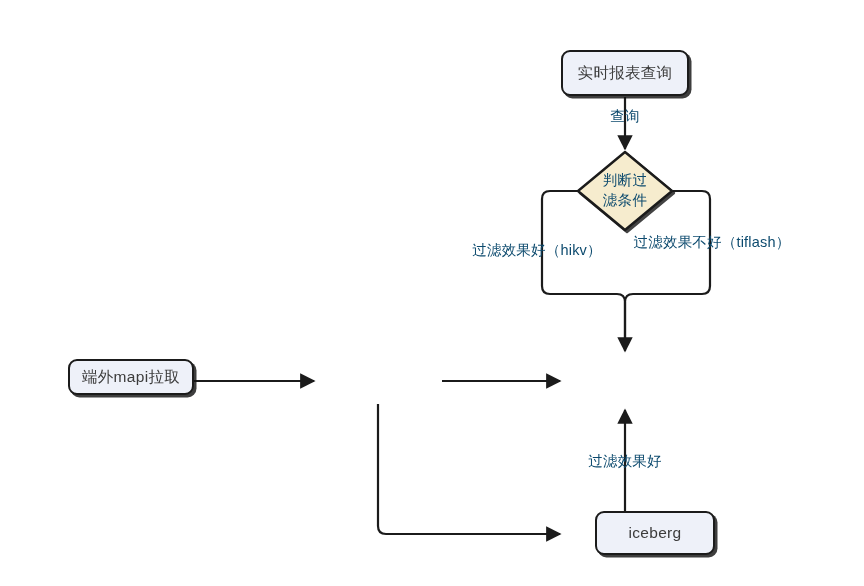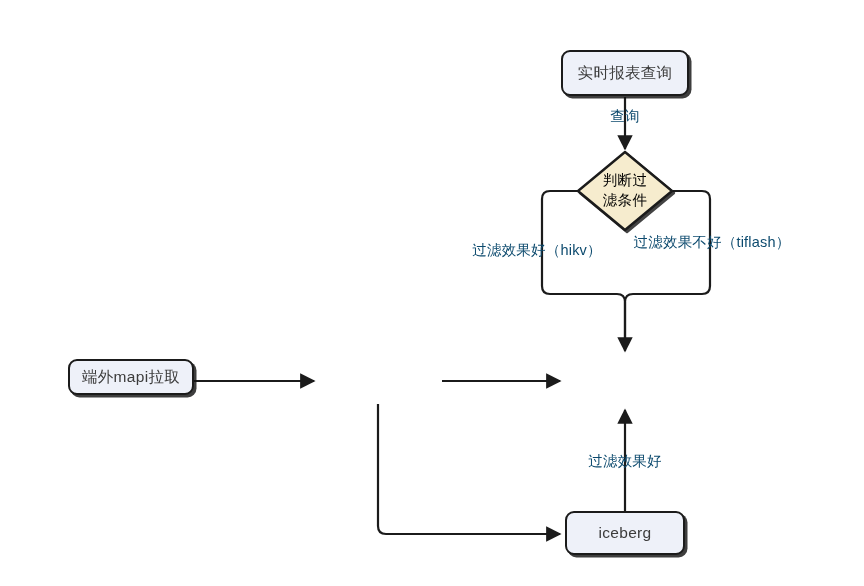--- a/index.html
+++ b/index.html
@@ -44,21 +44,21 @@
   .diamond-label {
     position: absolute;
     left: 0;
     top: 0;
     width: 100%;
     height: 100%;
     display: flex;
     align-items: center;
     justify-content: center;
     text-align: center;
-    color: #000000;
+    color: #0c4a6e;
     font-size: 14.5px;
     line-height: 1.35;
     letter-spacing: 0.3px;
     pointer-events: none;
   }
   .edge-label {
     position: absolute;
     color: #0c4a6e;
     font-size: 14.5px;
     letter-spacing: 0.2px;
@@ -108,21 +108,21 @@
       </div>
     </div>
   </div>
 
   <div class="node" style="left:68px; top:359px; width:126px; height:36px;">
     <span>端外mapi拉取</span>
   </div>
 
 
 
-  <div class="node" style="left:565px; top:511px; width:120px; height:44px;">
+  <div class="node" style="left:595px; top:511px; width:120px; height:44px;">
     <span>iceberg</span>
   </div>
 
   <div class="edge-label" style="left:625px; top:116px;">查询</div>
 
   <div class="edge-label" style="left:537px; top:242px;margin-top:8px;">过滤效果好（hikv）</div>
 
   <div class="edge-label" style="left:712px; top:242px;">过滤效果不好（tiflash）</div>
 
   <div class="edge-label" style="left:625px; top:461px;">过滤效果好</div>

